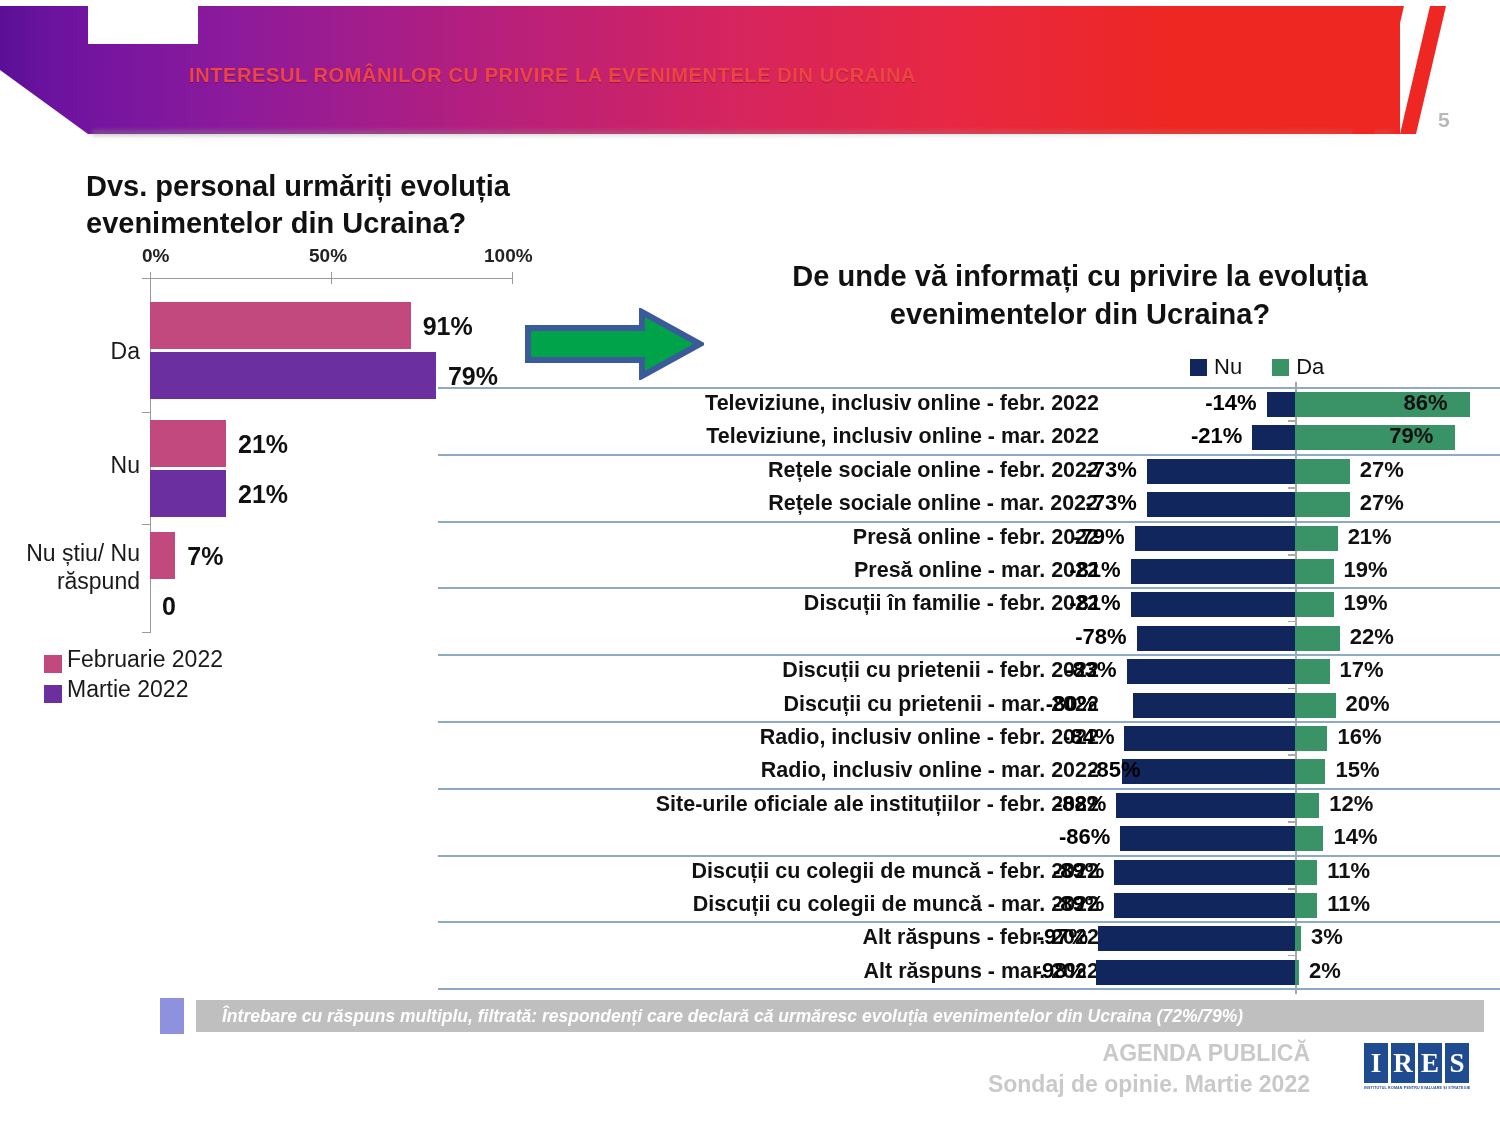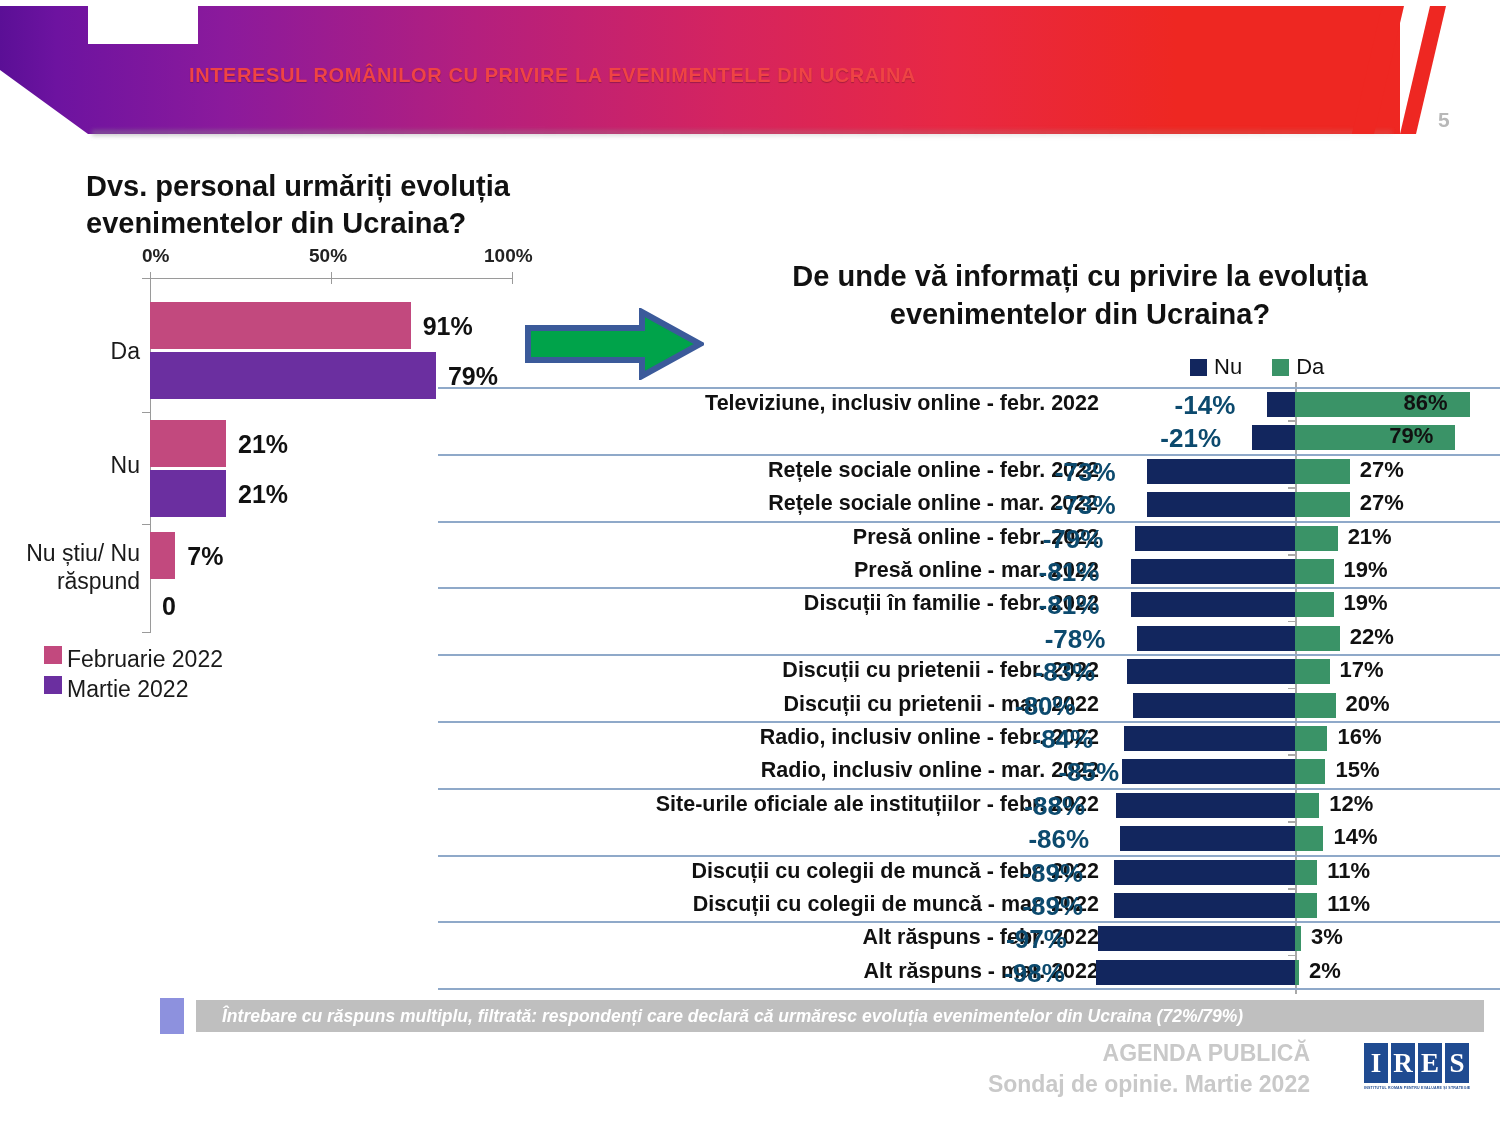--- a/index.html
+++ b/index.html
@@ -54,21 +54,21 @@
   .lbar{position:absolute;height:47px;}
   .lbar.feb{background:#c2497e;}
   .lbar.mar{background:#6b2fa0;}
   .lbar-val{
     position:absolute;font-size:25px;font-weight:bold;color:#111;
   }
   .lcat{
     position:absolute;font-size:23px;color:#1a1a1a;text-align:right;line-height:1.2;
   }
   #left-legend{position:absolute;left:44px;top:486px;}
-  .leg-row{display:flex;align-items:flex-start;margin-bottom:3px;}
+  .leg-row{display:flex;align-items:flex-end;margin-bottom:3px;}
   .leg-sw{width:18px;height:18px;margin-right:5px;}
   .leg-txt{font-size:23px;color:#1a1a1a;}
 
   
   #green-arrow{position:absolute;left:524px;top:308px;width:180px;height:72px;}
 
   
   #right-chart{position:absolute;left:430px;top:258px;width:1070px;height:740px;}
   #right-title{
     position:absolute;left:300px;top:0;width:700px;text-align:center;
@@ -79,21 +79,21 @@
   .rleg-sw{width:17px;height:17px;}
   .rleg-txt{font-size:22px;color:#111;}
   #rows-area{position:absolute;left:0;top:130px;width:1070px;height:600px;}
   .trow{position:absolute;left:0;width:1070px;height:33.4px;}
   .trow-label{
     position:absolute;right:716px;top:3px;font-size:21.5px;font-weight:bold;color:#111;
     white-space:nowrap;text-align:right;
   }
   .bar-neg{position:absolute;height:25px;top:4px;background:#12265e;}
   .bar-pos{position:absolute;height:25px;top:4px;background:#3a9367;}
-  .val-neg{position:absolute;top:2px;font-size:26px;font-weight:bold;color:#0c4a6e;text-align:left;}
+  .val-neg{position:absolute;top:2px;font-size:22px;font-weight:bold;color:#000000;text-align:right;}
   .val-pos{position:absolute;top:2px;font-size:22px;font-weight:bold;color:#111;}
   .sep{position:absolute;left:8px;width:1062px;height:2px;background:#8fa9c9;}
   #center-axis{position:absolute;left:865px;top:-6px;width:1.5px;height:612px;background:#a9a9a9;}
   .ctick{position:absolute;left:858px;width:8px;height:1.5px;background:#a9a9a9;}
 
   
   #footnote-bar{
     position:absolute;left:196px;top:1000px;width:1288px;height:32px;
     background:#bfbfbf;display:flex;align-items:center;
   }
@@ -193,20 +193,21 @@
     <div id="center-axis"></div>
   <div class="trow" style="top: 0px;">
         <div class="trow-label" style="right: 401px;">Televiziune, inclusiv online - febr. 2022</div>
         <div class="bar-neg" style="left:836.58px;width:28.419999999999998px;"></div>
         <div class="bar-pos" style="left:865px;width:174.57999999999998px;"></div>
         <div class="val-neg" style="left:744.58px;width:82px;">-14%</div>
         <div class="val-pos" style="left: 973.58px;">86%</div>
       </div>
       <div class="ctick" style="top: 32.4px;"></div>
       <div class="trow" style="top: 33.4px;">
+        <div class="trow-label" style="right: 401px;">Televiziune, inclusiv online - mar. 2022</div>
         <div class="bar-neg" style="left:822.37px;width:42.629999999999995px;"></div>
         <div class="bar-pos" style="left:865px;width:160.36999999999998px;"></div>
         <div class="val-neg" style="left:730.37px;width:82px;">-21%</div>
         <div class="val-pos" style="left: 959.37px;">79%</div>
       </div>
       <div class="ctick" style="top: 65.8px;"></div>
       <div class="trow" style="top: 66.8px;">
         <div class="trow-label" style="right: 401px; margin-left: 12px;">Rețele sociale online - febr. 2022</div>
         <div class="bar-neg" style="left:716.81px;width:148.19px;"></div>
         <div class="bar-pos" style="left:865px;width:54.809999999999995px;"></div>

